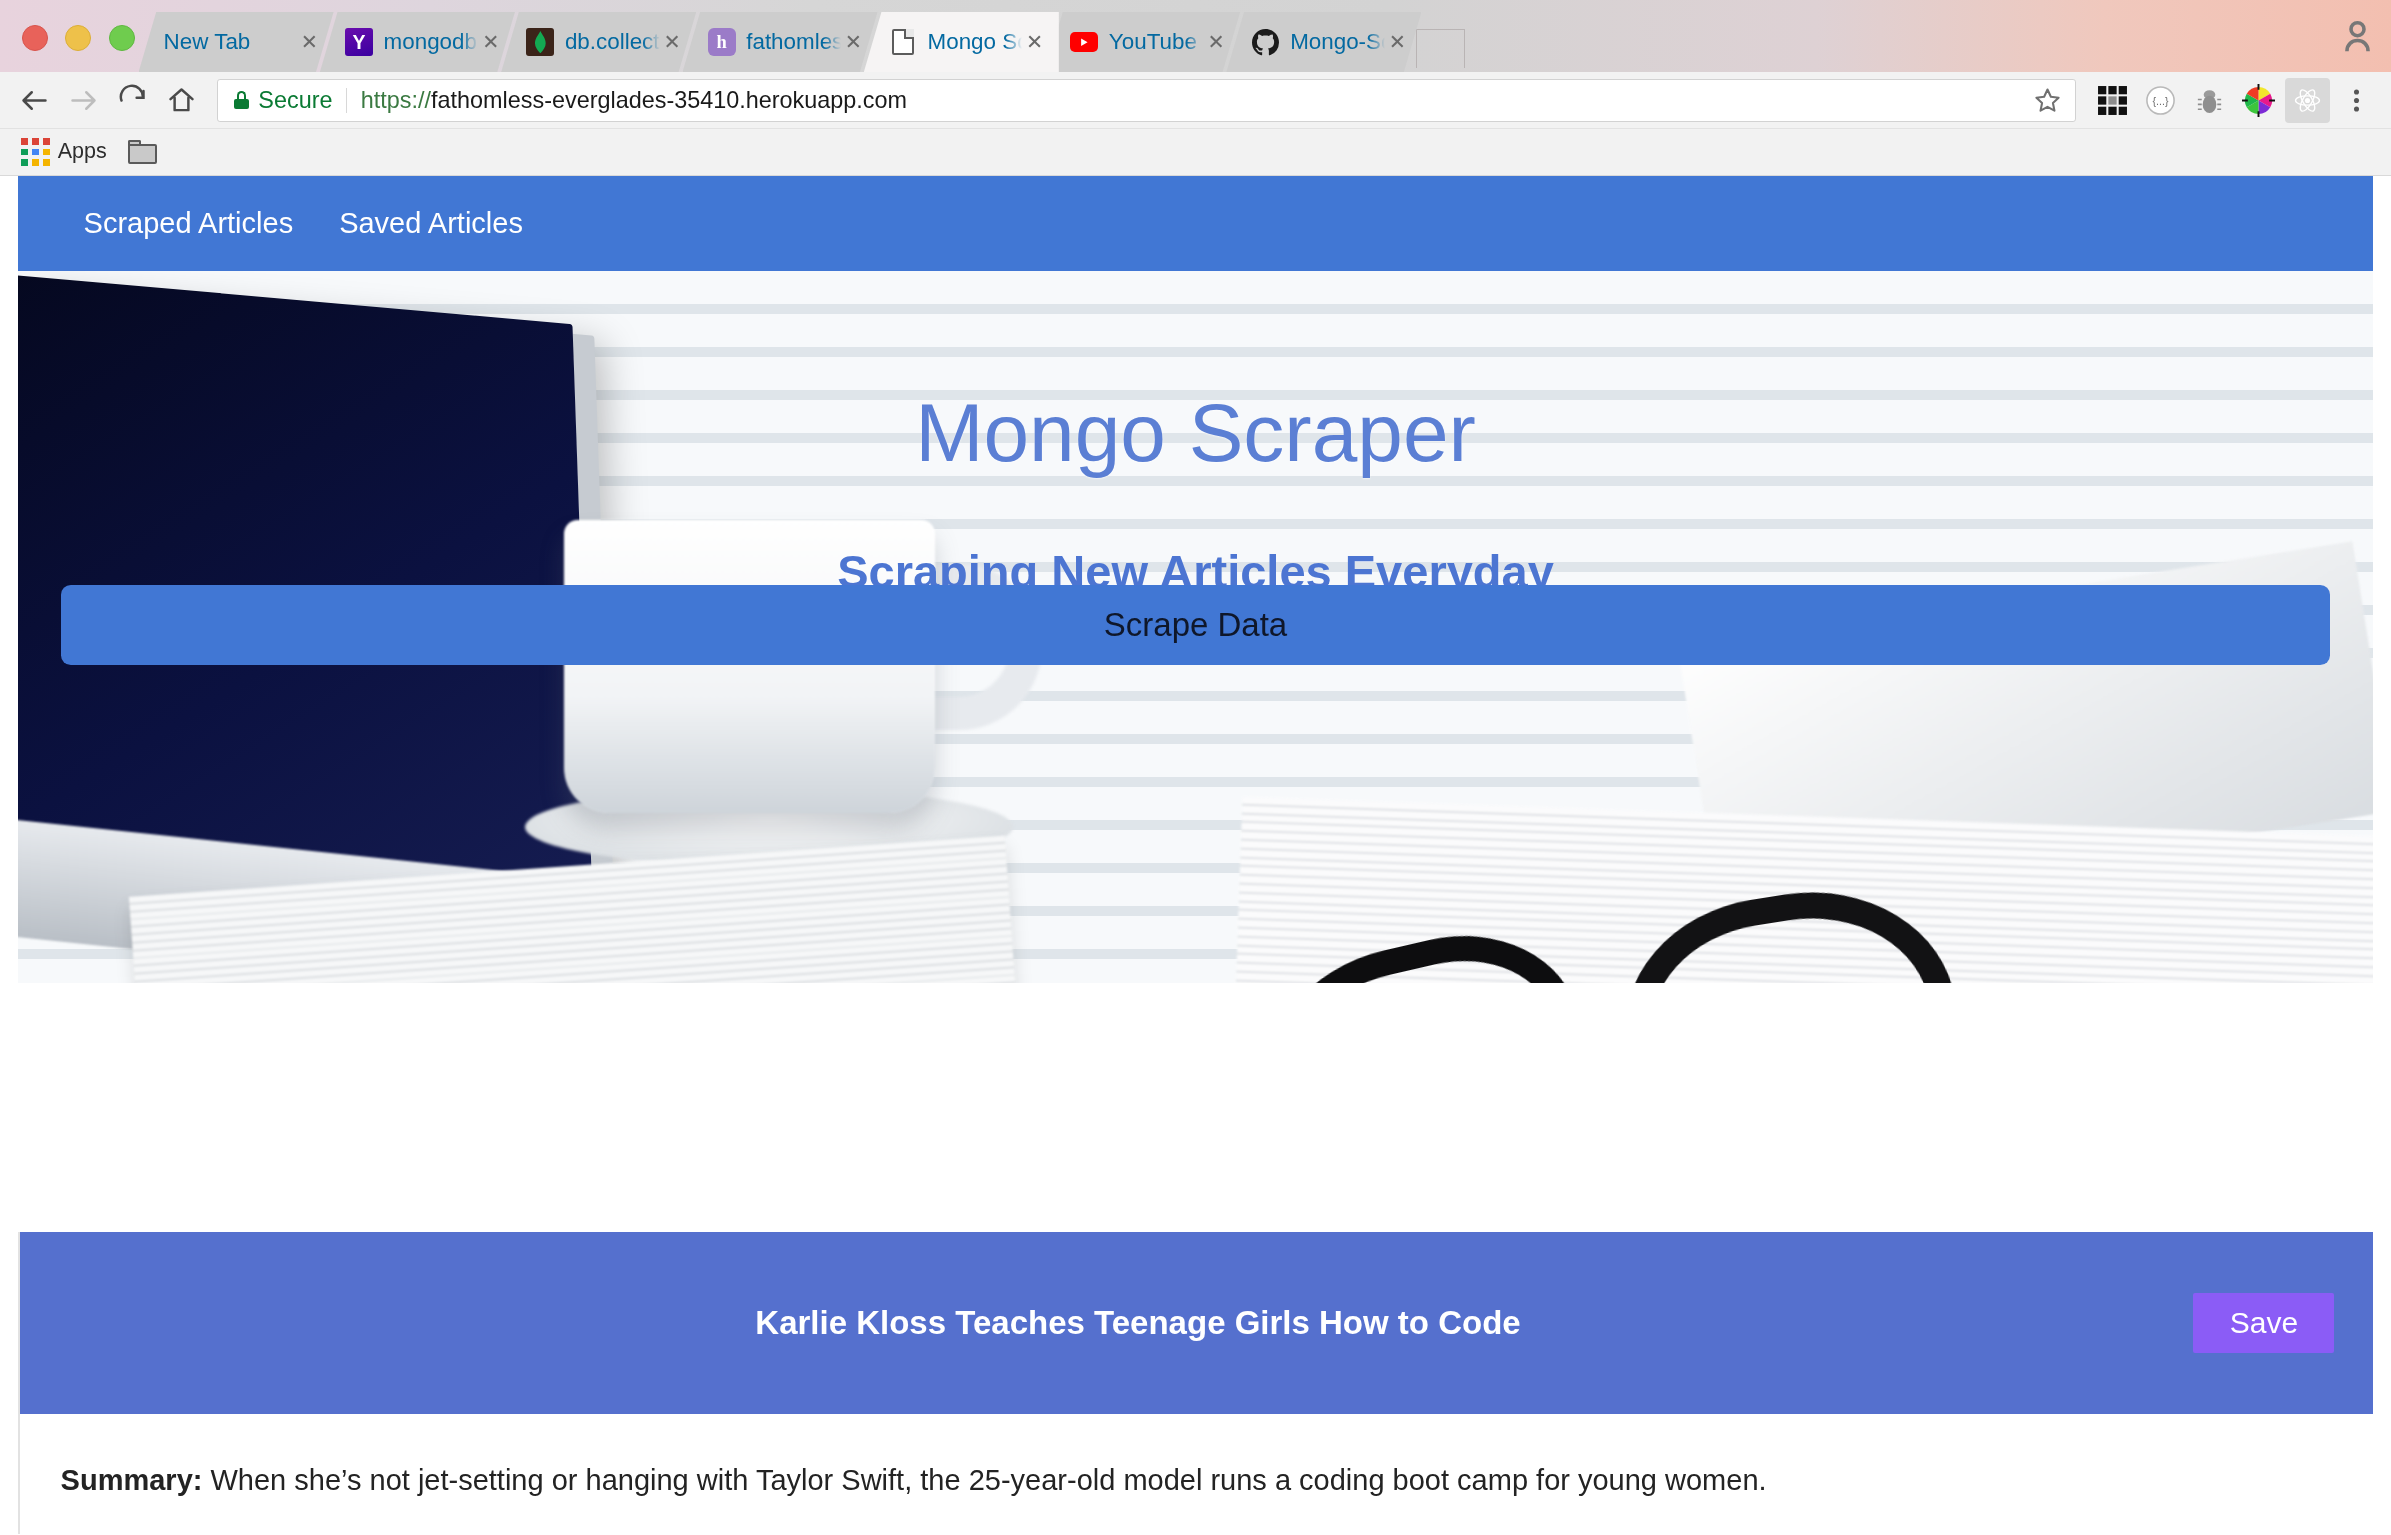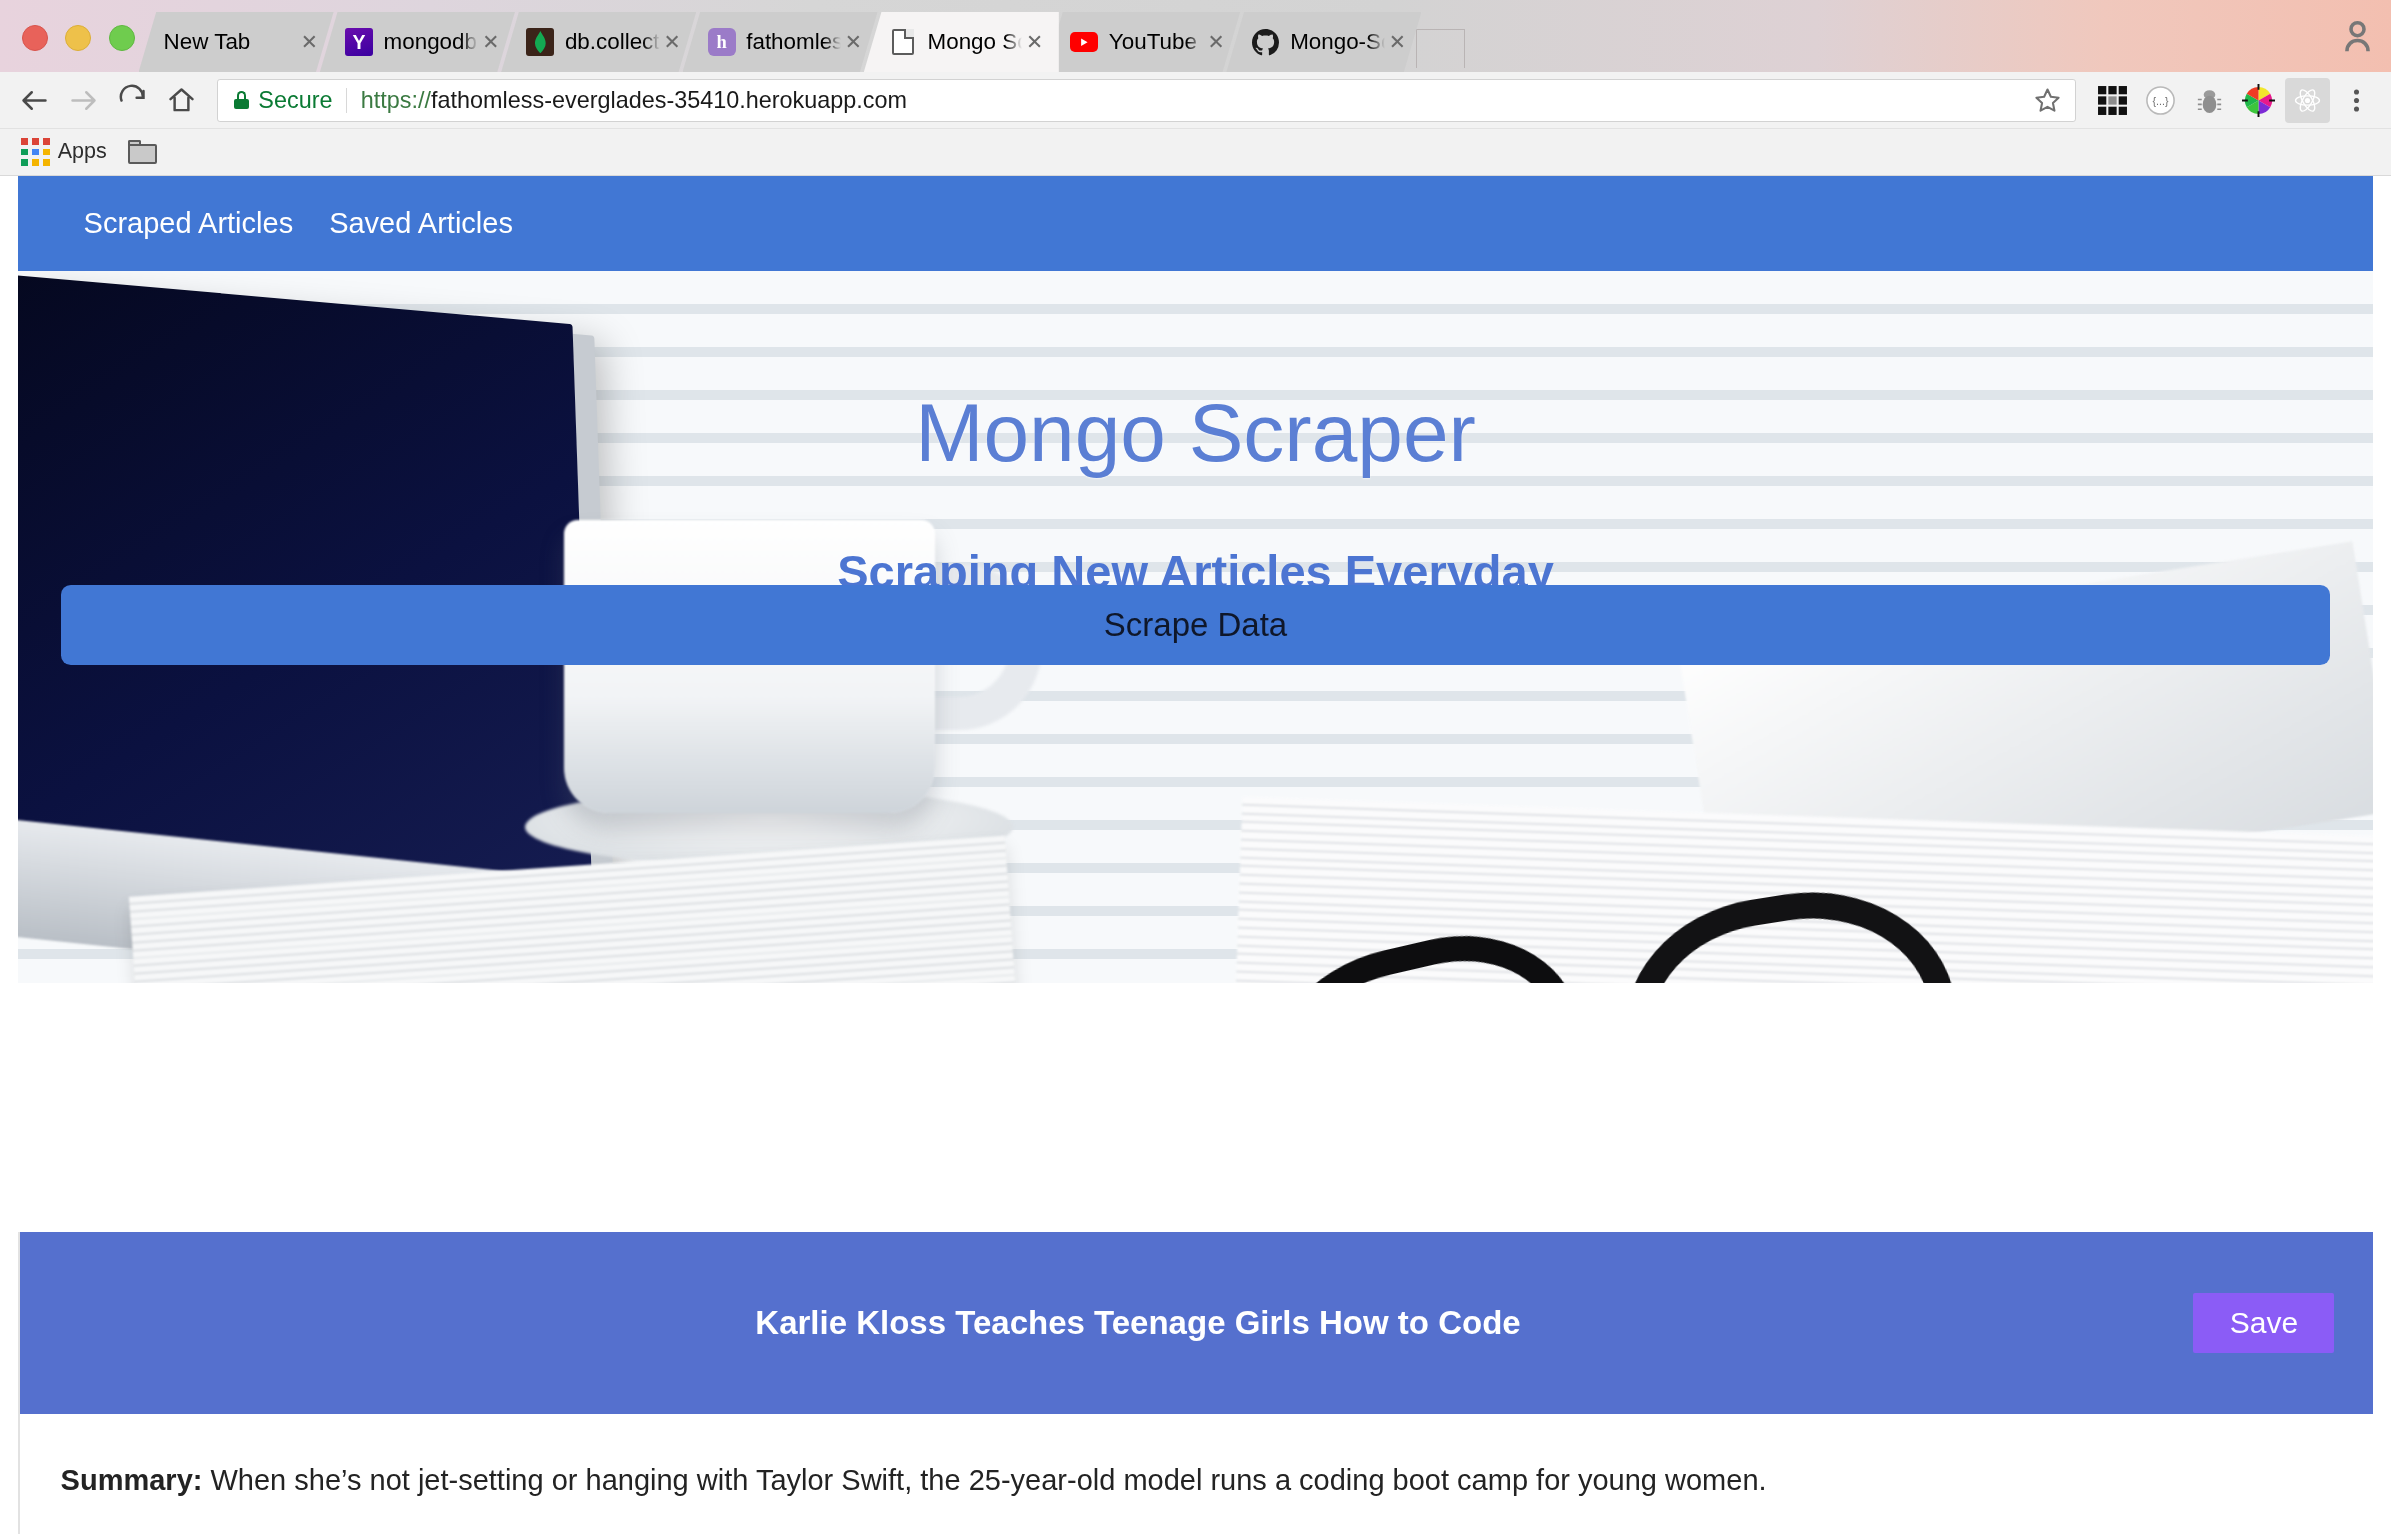--- a/index.html
+++ b/index.html
@@ -44,21 +44,21 @@
     clip-path: polygon(17.6px 0, 100% 0, calc(100% + 0px) 100%, 0% 100%);
   }
   .tab-fav {
     width: 28px; height: 28px; flex: 0 0 28px;
     margin-right: 10.7px;
     display: flex; align-items: center; justify-content: center;
     border-radius: 2.9px; overflow: hidden;
   }
   .tab-title {
     flex: 1 1 auto;
-    font-size: 22.4px; color: #000000;
+    font-size: 22.4px; color: #0369a1;
     white-space: nowrap; overflow: hidden;
     -webkit-mask-image: linear-gradient(to right, #000 82%, transparent 100%);
             mask-image: linear-gradient(to right, #000 82%, transparent 100%);
   }
   .tab-close {
     flex: 0 0 25px; width: 25px; height: 25px;
     display: flex; align-items: center; justify-content: center;
     color: #6a6a6a; font-size: 20.5px; line-height: 1;
   }
   .tab-newbtn {
@@ -123,21 +123,21 @@
   .folder-ico .f1{position:absolute; inset:3.9px 0 0 0; border:2px solid #5a5a5a; background:#c9c9c9; border-radius:2px;}
   .folder-ico .f2{position:absolute; left:0; top:0; width:12.7px; height:6.8px; border:2px solid #5a5a5a; border-bottom:none; background:#c9c9c9; border-radius:2px 2px 0 0;}
 
   
   .viewport { position: relative; width: 2391px; height: 1358px; background: #fff; overflow: hidden; }
 
   .navbar {
     height: 95px; background: #4177d4;
     display: flex; align-items: center;
     margin: 0 17.6px 0 17.6px;
-    padding-left: 66px; gap: 36px;
+    padding-left: 66px; gap: 46px;
   }
   .nav-link { color: #ffffff; font-size: 29px; white-space: nowrap; }
 
   .jumbotron {
     position: relative; margin: 0 17.6px; height: 712px;
     overflow: hidden;
     background: #e9edf0;
   }
   
   .photo { position:absolute; inset:0; filter: blur(0.4px); }

